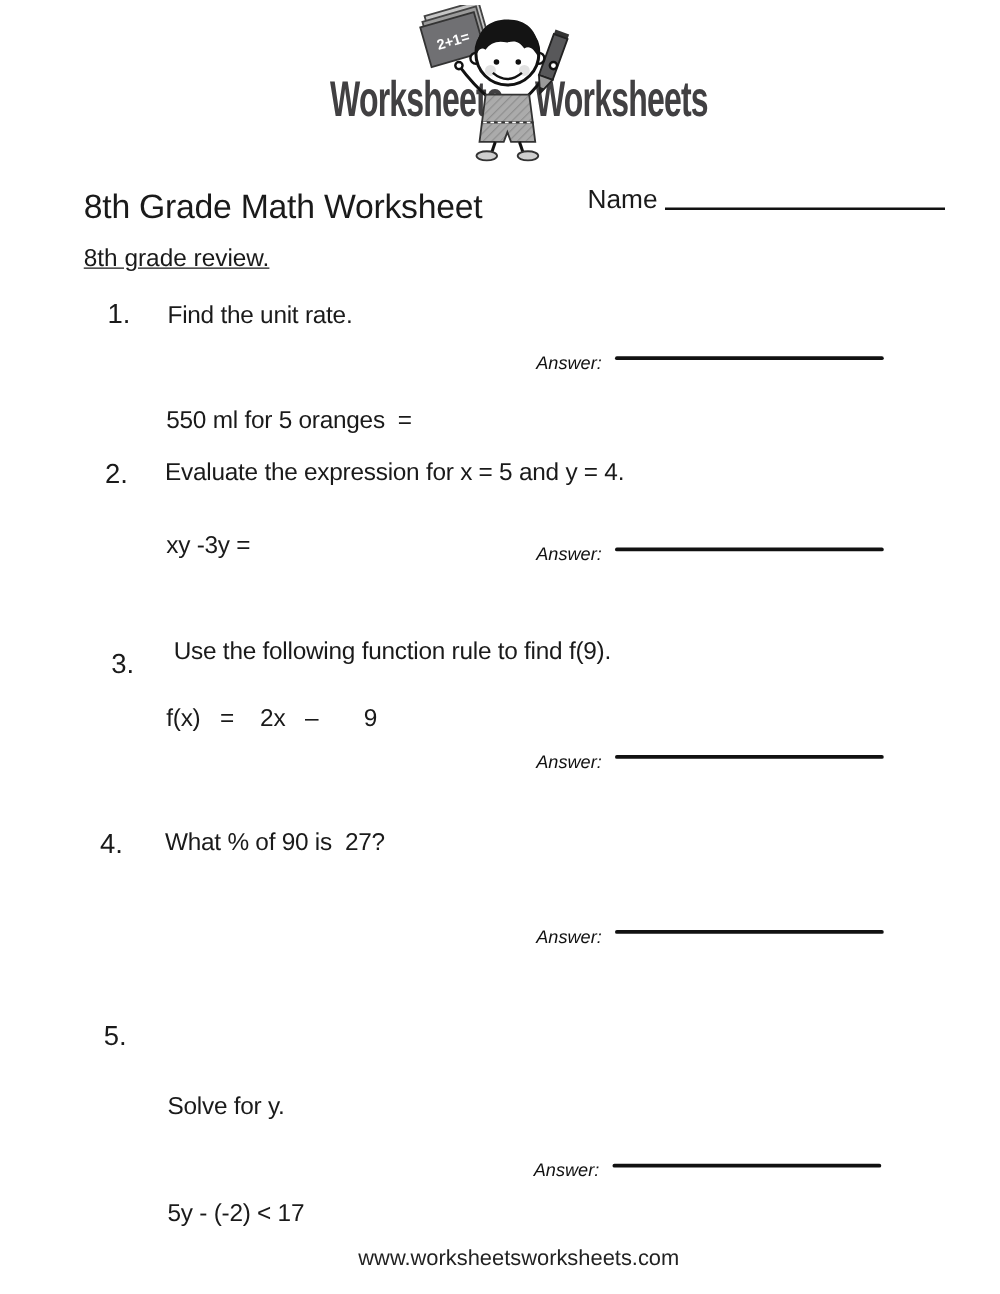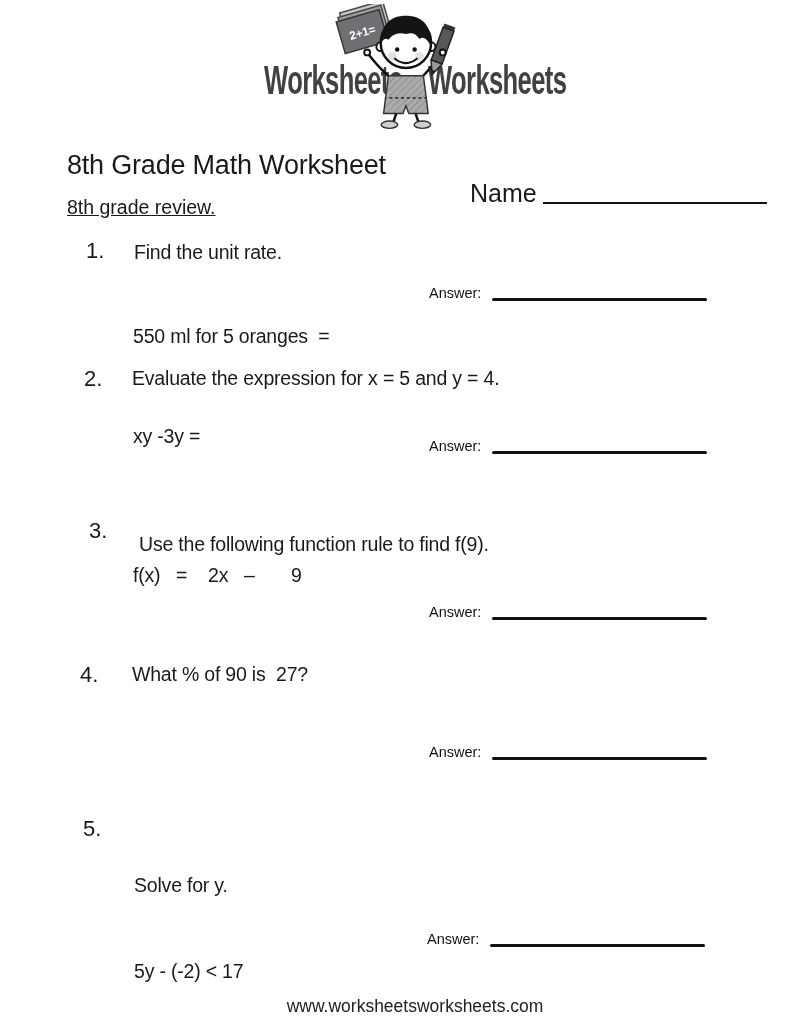--- a/index.html
+++ b/index.html
@@ -10,29 +10,29 @@
   
   .logo-word{
     position:absolute;top:58px;font-size:40px;font-weight:700;line-height:1.1;
     color:#414042;letter-spacing:-1px;white-space:nowrap;
   }
   .logo-word.left{left:200px;width:178px;text-align:right;transform:scaleX(.64);transform-origin:100% 50%;}
   .logo-word.right{left:428px;transform:scaleX(.64);transform-origin:0 50%;}
   .mascot{position:absolute;left:328px;top:4px;}
   
   .title{position:absolute;left:67px;top:150px;font-size:27px;font-weight:400;letter-spacing:-.2px;}
-  .name-block{position:absolute;left:470px;top:148px;font-size:25px;margin-top:31px;}
+  .name-block{position:absolute;left:470px;top:148px;font-size:21px;}
   .name-line{display:inline-block;width:224px;height:1px;border-bottom:2px solid #111;margin-left:6px;vertical-align:-2px;}
   .subtitle{position:absolute;left:67px;top:196px;font-size:19.5px;text-decoration:underline;}
   
   .qnum{position:absolute;font-size:22px;}
   .qtext{position:absolute;font-size:19.5px;letter-spacing:-.2px;white-space:pre;}
   .expr{position:absolute;font-size:19.5px;letter-spacing:-.2px;white-space:pre;}
   .qblock{position:absolute;font-size:19.5px;letter-spacing:-.2px;line-height:28.5px;white-space:pre;}
-  .answer-row{position:absolute;display:flex;align-items:flex-end;height:18px;}
+  .answer-row{position:absolute;display:flex;align-items:flex-start;height:18px;font-style:italic;}
   .answer-label{font-size:14.5px;color:#111;}
   .answer-line{width:215px;height:3px;background:#111;border-radius:2px;margin-left:11px;margin-top:2px;}
   
   .footer{position:absolute;left:0;top:996px;width:100%;text-align:center;font-size:17.5px;color:#222;padding-left:15px;}
 </style>
 </head>
 <body>
 
 <div class="sheet">
 
@@ -105,21 +105,21 @@
 
   <span class="qnum" style="left:84px;top:366px;">2.</span>
   <span class="qtext" style="left:132px;top:367px;">Evaluate the expression for x = 5 and y = 4.</span>
   <span class="expr" style="left:133px;top:425px;">xy -3y =</span>
   <div class="answer-row" style="left:429px;top:436px;">
     <span class="answer-label">Answer:</span>
     <span class="answer-line"></span>
   </div>
 
   <span class="qnum" style="left:89px;top:518px;">3.</span>
-  <span class="qtext" style="left:139px;top:510px;margin-top:23px;">Use the following function rule to find f(9).</span>
+  <span class="qtext" style="left:139px;top:510px;">Use the following function rule to find f(9).</span>
   <span class="expr" style="left:133px;top:564px;">f(x)   =    2x   –       9</span>
   <div class="answer-row" style="left:429px;top:602px;">
     <span class="answer-label">Answer:</span>
     <span class="answer-line"></span>
   </div>
 
   <span class="qnum" style="left:80px;top:662px;">4.</span>
   <span class="qtext" style="left:132px;top:663px;">What % of 90 is  27?</span>
   <div class="answer-row" style="left:429px;top:742px;">
     <span class="answer-label">Answer:</span>

